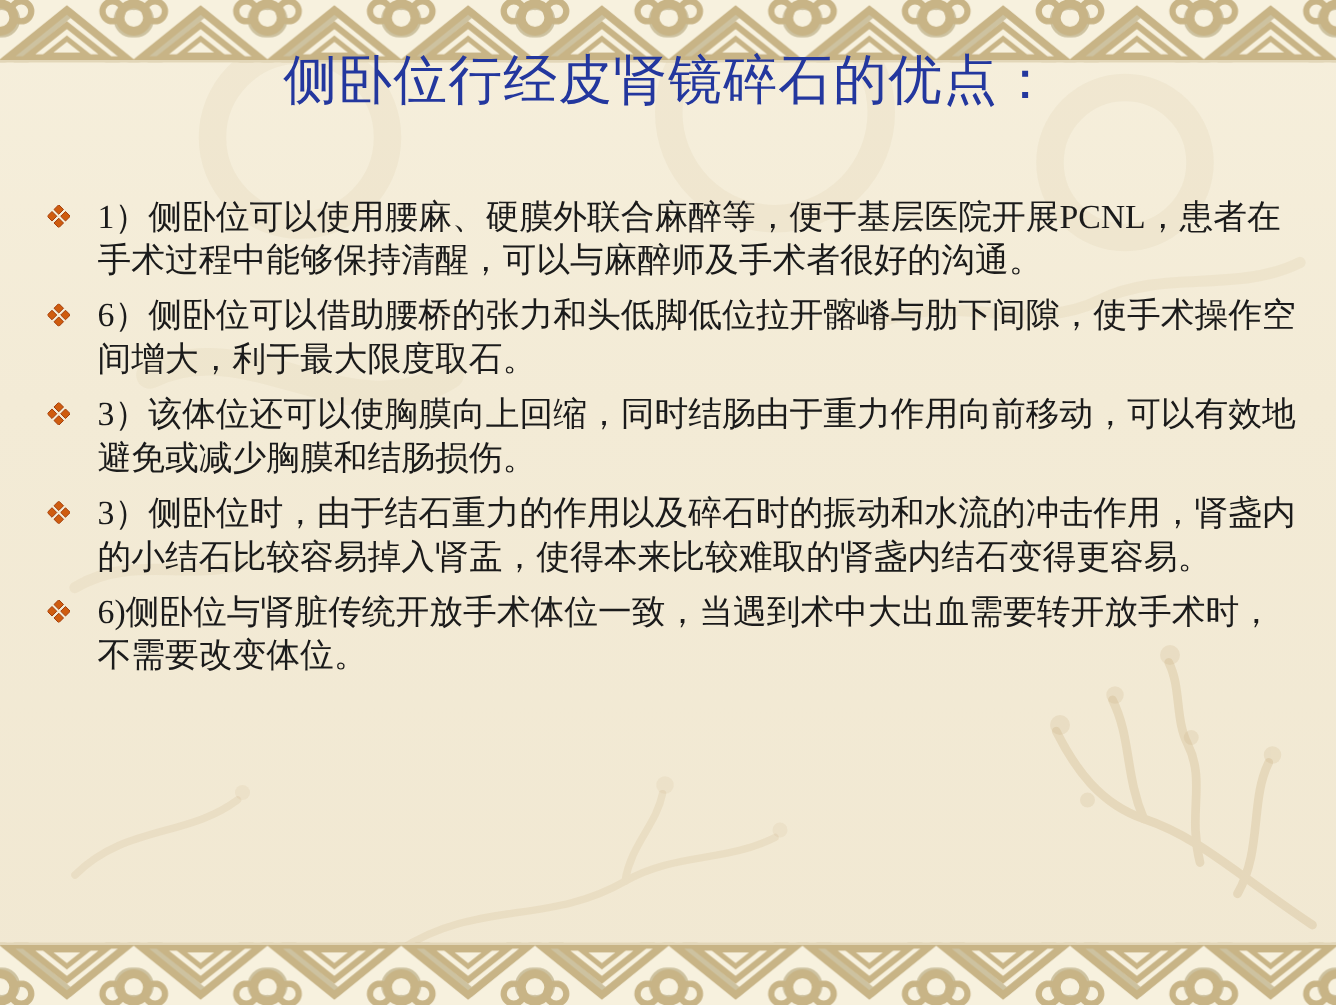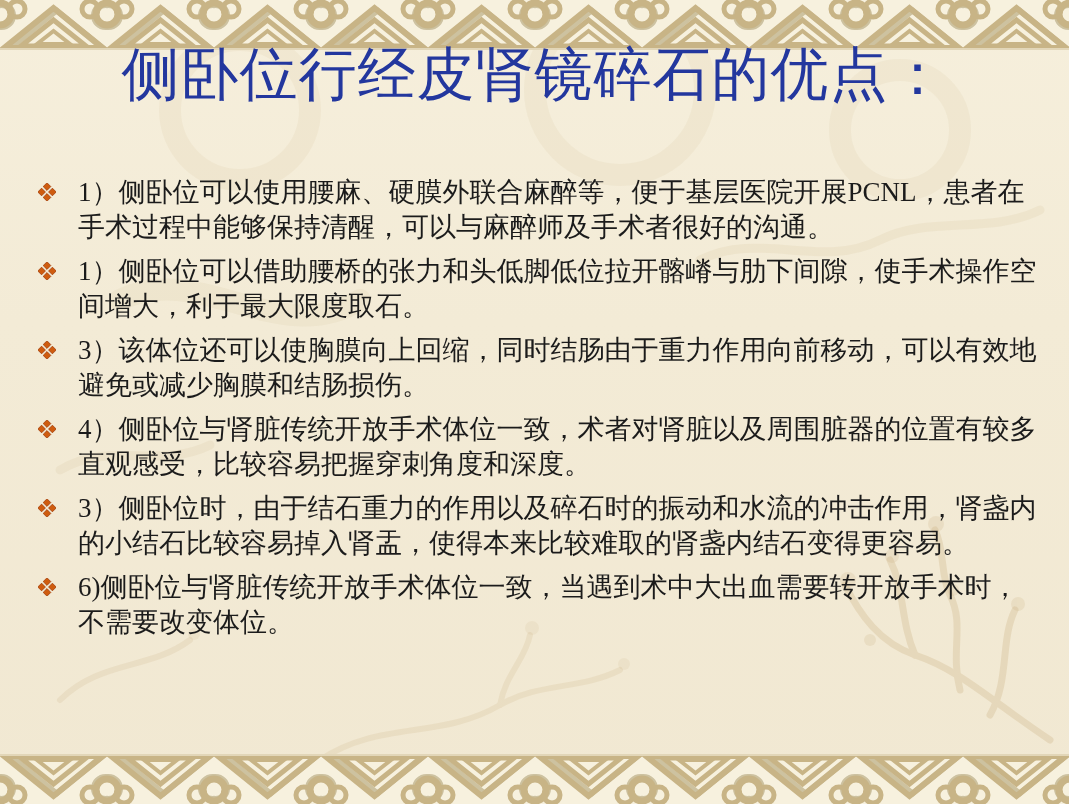--- a/index.html
+++ b/index.html
@@ -24,21 +24,21 @@
   
   .watermark {
     position: absolute; inset: 0;
     pointer-events: none;
   }
   
   .title {
     position: relative;
     margin: 38px 30px 0 30px;
     text-align: center;
-    font-size: 58px;
+    font-size: 43px;
     font-weight: 400;
     line-height: 1.25;
     letter-spacing: 1px;
     color: #23379e;
     white-space: nowrap;
   }
   
   .bullets {
     position: relative;
     list-style: none;
@@ -181,50 +181,37 @@
       <span class="marker">
         <svg viewBox="0 0 20 20">
             <g fill="#cf5c0f" stroke="#9e3a08" stroke-width="0.8">
           <rect x="7" y="1" width="6" height="6" transform="rotate(45 10 4)"></rect>
           <rect x="1" y="7" width="6" height="6" transform="rotate(45 4 10)"></rect>
           <rect x="13" y="7" width="6" height="6" transform="rotate(45 16 10)"></rect>
           <rect x="7" y="13" width="6" height="6" transform="rotate(45 10 16)"></rect>
         </g>
           </svg>
       </span>
-      <span>1）侧卧位可以借助腰桥的张力和头低脚低位拉开髂嵴与肋下间隙，使手术操作空间增大，利于最大限度取石。</span>
+      <span>6）侧卧位可以借助腰桥的张力和头低脚低位拉开髂嵴与肋下间隙，使手术操作空间增大，利于最大限度取石。</span>
     </li>
 
     <li>
       <span class="marker">
         <svg viewBox="0 0 20 20">
             <g fill="#cf5c0f" stroke="#9e3a08" stroke-width="0.8">
           <rect x="7" y="1" width="6" height="6" transform="rotate(45 10 4)"></rect>
           <rect x="1" y="7" width="6" height="6" transform="rotate(45 4 10)"></rect>
           <rect x="13" y="7" width="6" height="6" transform="rotate(45 16 10)"></rect>
           <rect x="7" y="13" width="6" height="6" transform="rotate(45 10 16)"></rect>
         </g>
           </svg>
       </span>
       <span>3）该体位还可以使胸膜向上回缩，同时结肠由于重力作用向前移动，可以有效地避免或减少胸膜和结肠损伤。</span>
     </li>
 
-    <li>
-      <span class="marker">
-        <svg viewBox="0 0 20 20">
-            <g fill="#cf5c0f" stroke="#9e3a08" stroke-width="0.8">
-          <rect x="7" y="1" width="6" height="6" transform="rotate(45 10 4)"></rect>
-          <rect x="1" y="7" width="6" height="6" transform="rotate(45 4 10)"></rect>
-          <rect x="13" y="7" width="6" height="6" transform="rotate(45 16 10)"></rect>
-          <rect x="7" y="13" width="6" height="6" transform="rotate(45 10 16)"></rect>
-        </g>
-          </svg>
-      </span>
-      <span>4）侧卧位与肾脏传统开放手术体位一致，术者对肾脏以及周围脏器的位置有较多直观感受，比较容易把握穿刺角度和深度。</span>
-    </li>
 
     <li>
       <span class="marker">
         <svg viewBox="0 0 20 20">
             <g fill="#cf5c0f" stroke="#9e3a08" stroke-width="0.8">
           <rect x="7" y="1" width="6" height="6" transform="rotate(45 10 4)"></rect>
           <rect x="1" y="7" width="6" height="6" transform="rotate(45 4 10)"></rect>
           <rect x="13" y="7" width="6" height="6" transform="rotate(45 16 10)"></rect>
           <rect x="7" y="13" width="6" height="6" transform="rotate(45 10 16)"></rect>
         </g>

